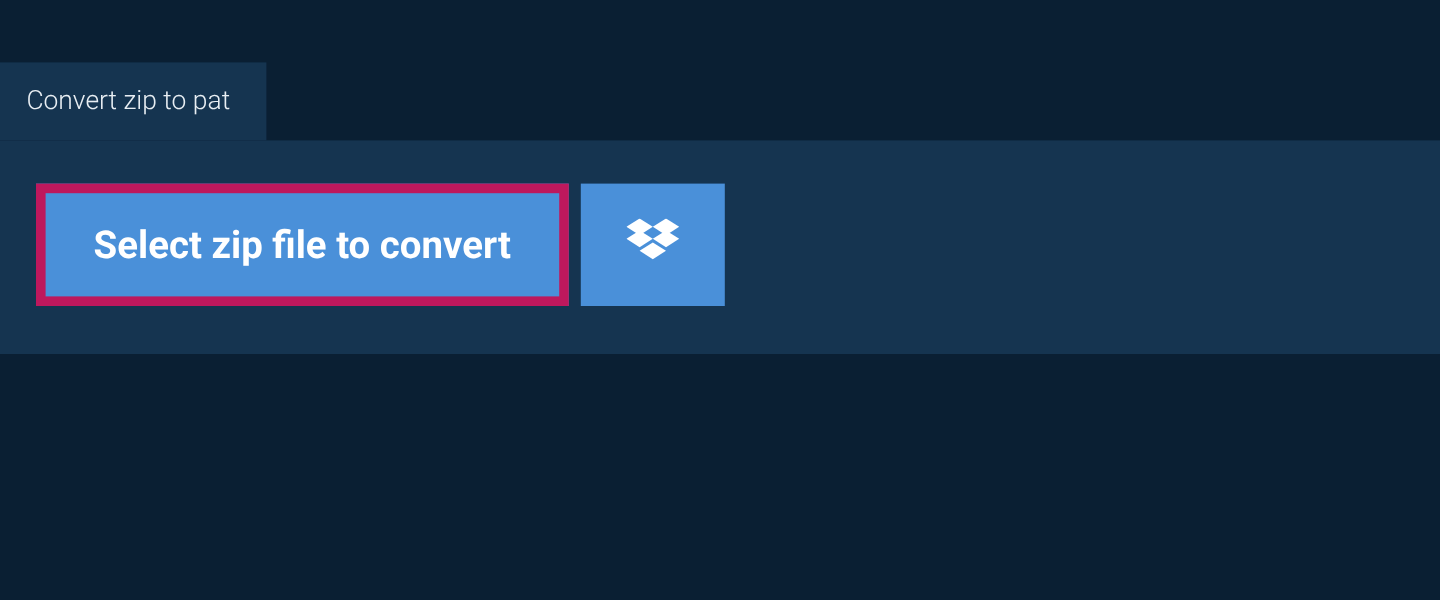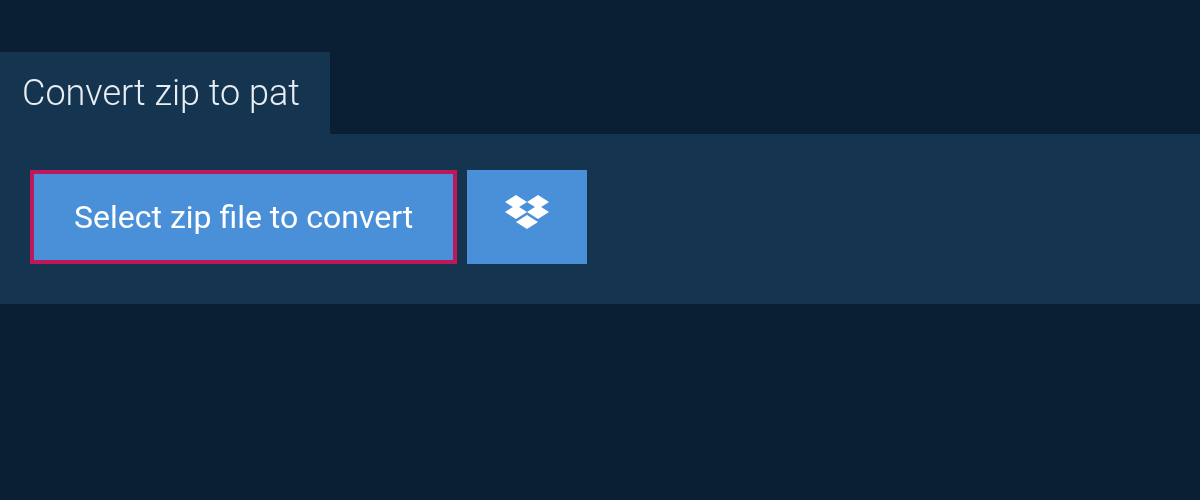--- a/index.html
+++ b/index.html
@@ -15,37 +15,37 @@
       overflow: hidden;
     }
     .tab-container {
       background: #153450;
       display: inline-block;
       padding: 20px 30px 20px 22px;
       margin-top: 52px;
     }
     .tab-title {
       color: #e8eef3;
-      font-size: 36px;
+      font-size: 22px;
       font-weight: 300;
     }
     .button-area {
       background: #153450;
       padding: 36px 30px 40px 30px;
       margin-top: 0;
       display: flex;
       align-items: stretch;
       gap: 10px;
     }
     .select-button {
       background: #4a90d9;
-      border: 4px solid #be185d;
+      border: 8px solid #be185d;
       color: #ffffff;
       font-size: 32px;
-      font-weight: 400;
+      font-weight: 700;
       padding: 24px 40px;
       cursor: pointer;
       display: flex;
       align-items: center;
       justify-content: center;
     }
     .dropbox-button {
       background: #4a90d9;
       width: 120px;
       display: flex;

